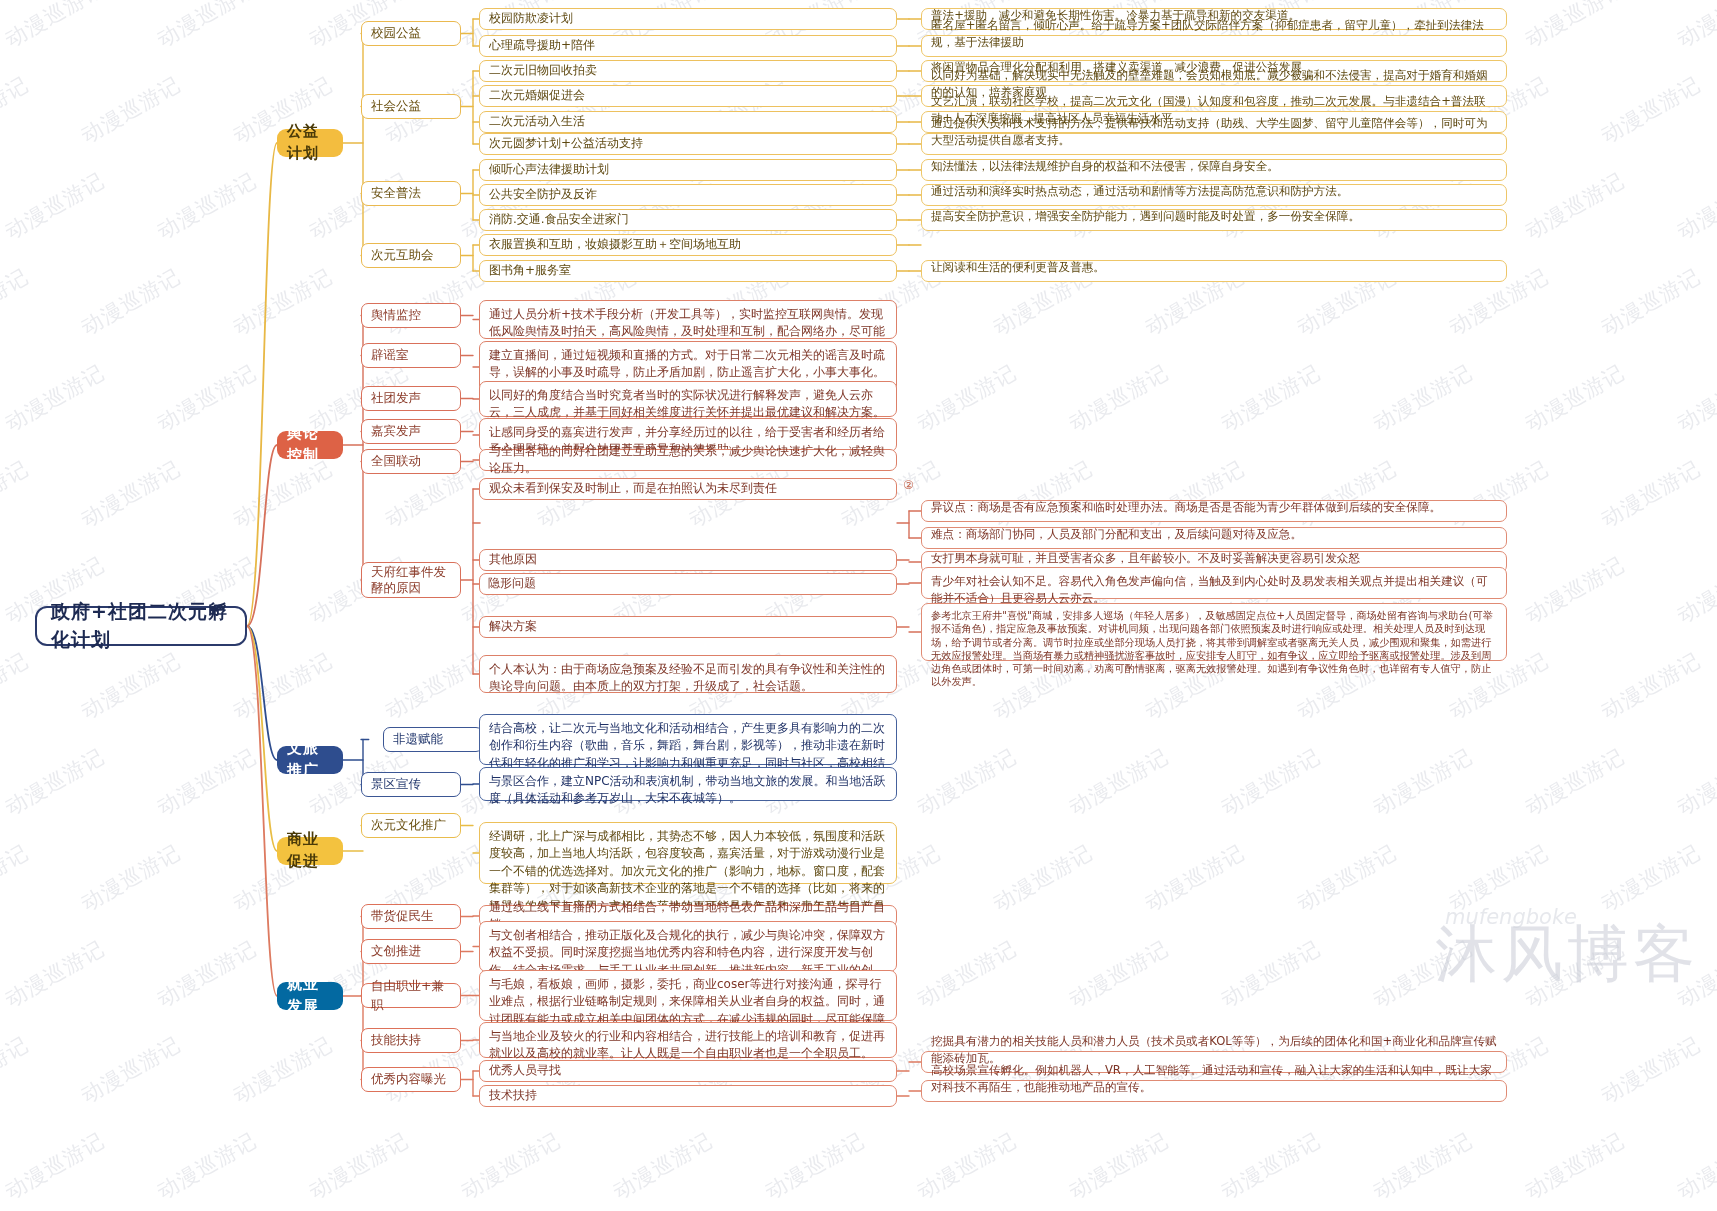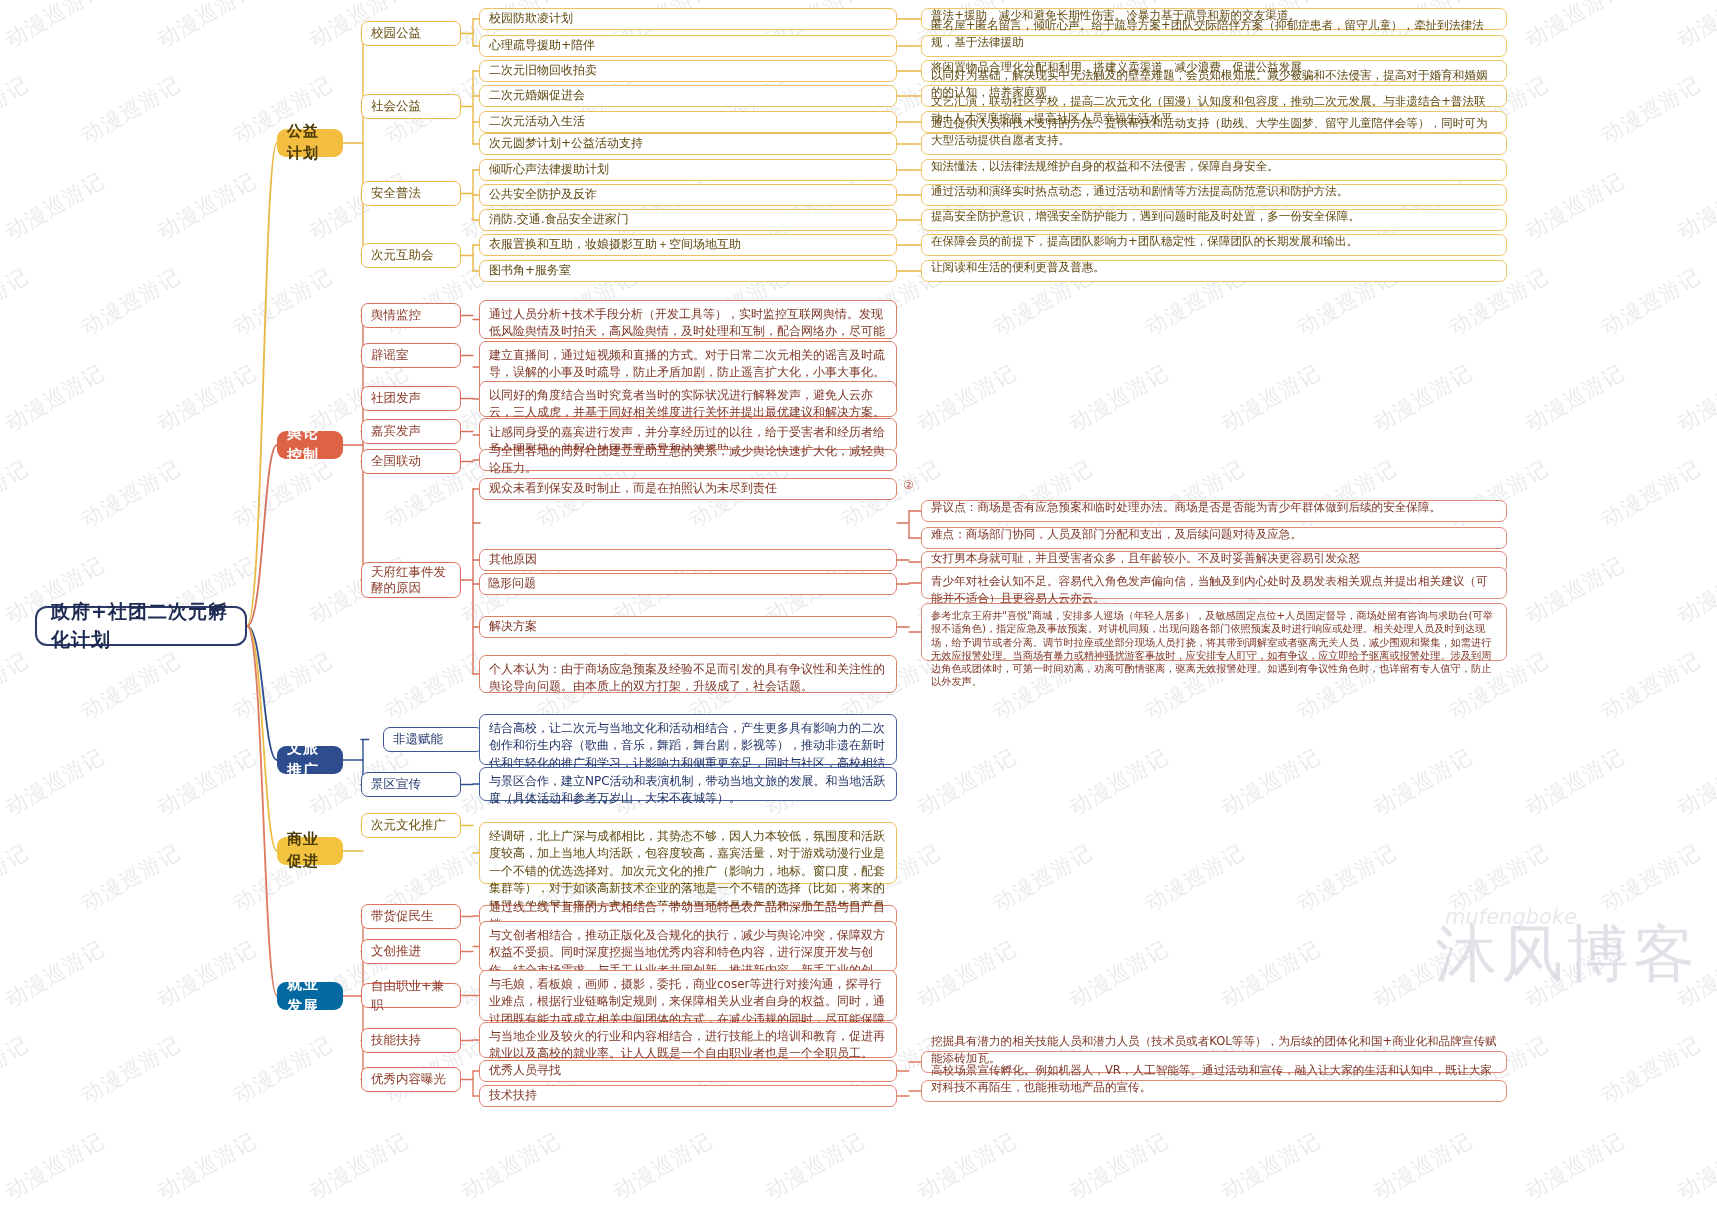--- a/index.html
+++ b/index.html
@@ -510,23 +510,20 @@
     </div>
   <div class="node lvl4 amber" style="left:921px; top:159px; width:586px; height:22px;">
     <span>知法懂法，以法律法规维护自身的权益和不法侵害，保障自身安全。</span>
     </div>
   <div class="node lvl4 amber" style="left:921px; top:184px; width:586px; height:22px;">
     <span>通过活动和演绎实时热点动态，通过活动和剧情等方法提高防范意识和防护方法。</span>
     </div>
   <div class="node lvl4 amber" style="left:921px; top:209px; width:586px; height:22px;">
     <span>提高安全防护意识，增强安全防护能力，遇到问题时能及时处置，多一份安全保障。</span>
     </div>
-  <div class="node lvl4 amber" style="left:921px; top:234px; width:586px; height:22px;">
-    <span>在保障会员的前提下，提高团队影响力+团队稳定性，保障团队的长期发展和输出。</span>
-    </div>
   <div class="node lvl4 amber" style="left:921px; top:260px; width:586px; height:22px;">
     <span>让阅读和生活的便利更普及普惠。</span>
     </div>
 
   <div class="node lvl2 red" style="left:361px; top:303px; width:100px; height:25px;">
     <span>舆情监控</span>
     </div>
   <div class="node lvl2 red" style="left:361px; top:343px; width:100px; height:25px;">
     <span>辟谣室</span>
     </div>

